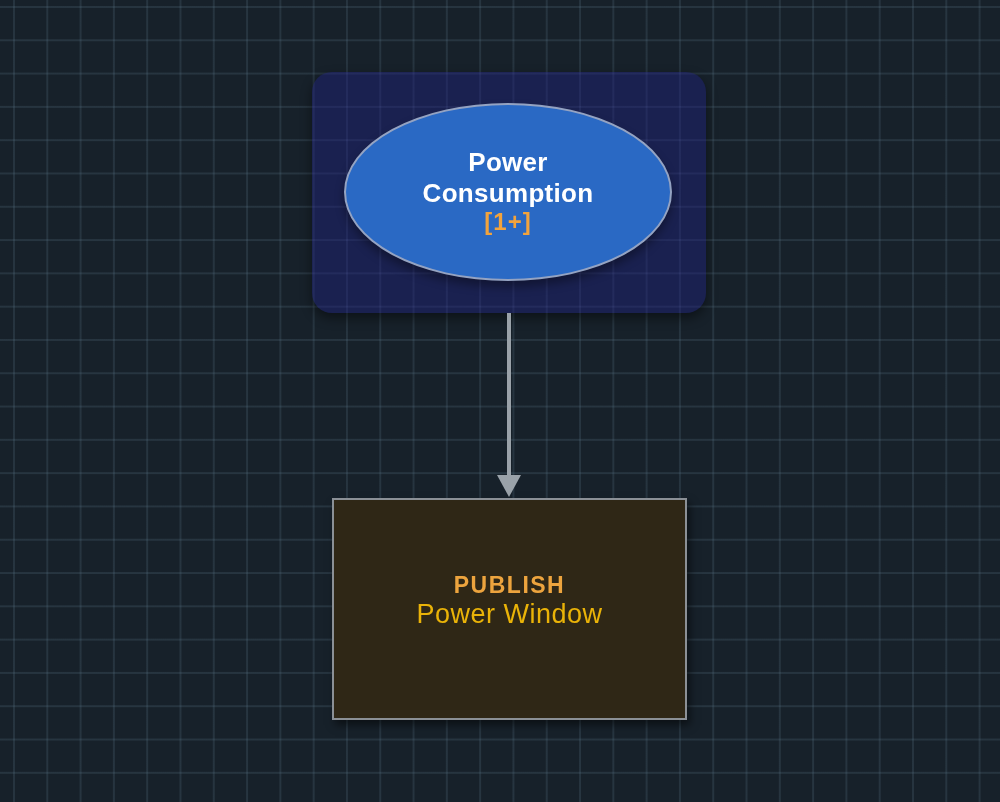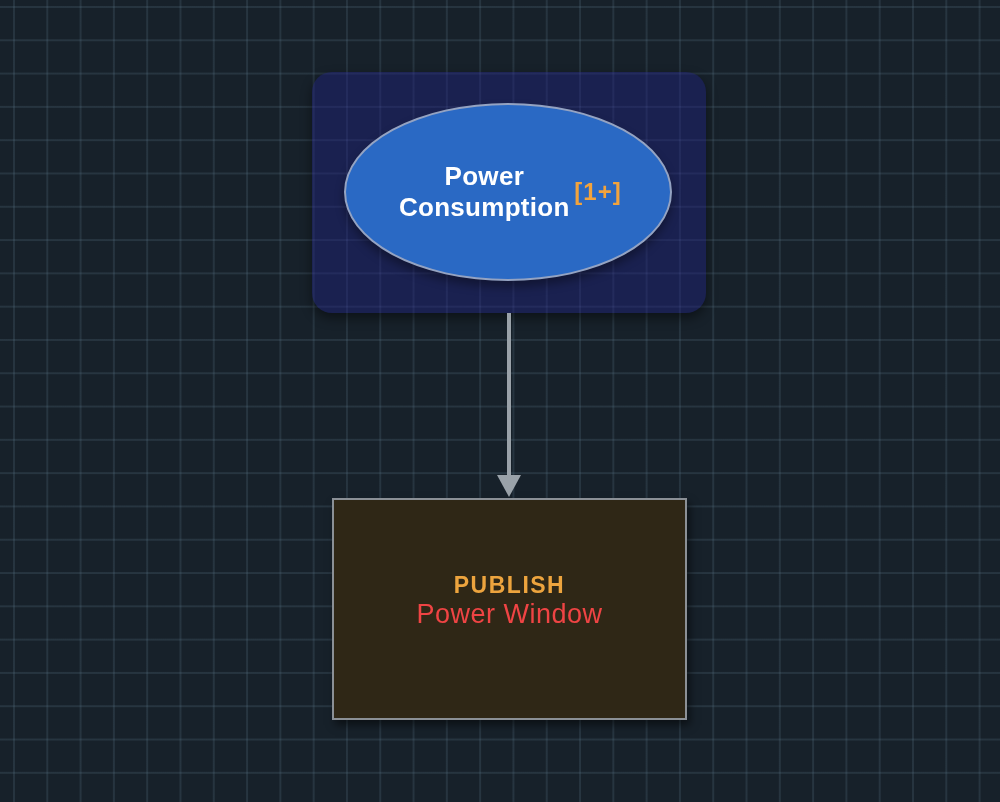--- a/index.html
+++ b/index.html
@@ -34,20 +34,21 @@
   }
   .signal-ellipse {
     position: absolute;
     left: 32px; top: 31px;
     width: 328px; height: 178px;
     background: #2a69c4;
     border: 2px solid #94a3c2;
     border-radius: 50%;
     box-shadow: 0 6px 10px rgba(0,0,0,0.35);
     display: flex;
+    flex-direction: column;
     align-items: center;
     justify-content: center;
   }
   .signal-label {
     color: #ffffff;
     font-size: 26px;
     font-weight: 600;
     line-height: 1.18;
     text-align: center;
     max-width: 180px;
@@ -98,21 +99,21 @@
     padding-bottom: 16px;
   }
   .publish-type {
     color: #eda43e;
     font-size: 23px;
     font-weight: 700;
     letter-spacing: 1.5px;
     text-align: center;
   }
   .publish-name {
-    color: #ef4444;
+    color: #eab308;
     font-size: 27px;
     font-weight: 400;
     letter-spacing: 0.5px;
     text-align: left;
   }
 </style>
 </head>
 <body>
 
 <div class="canvas">

